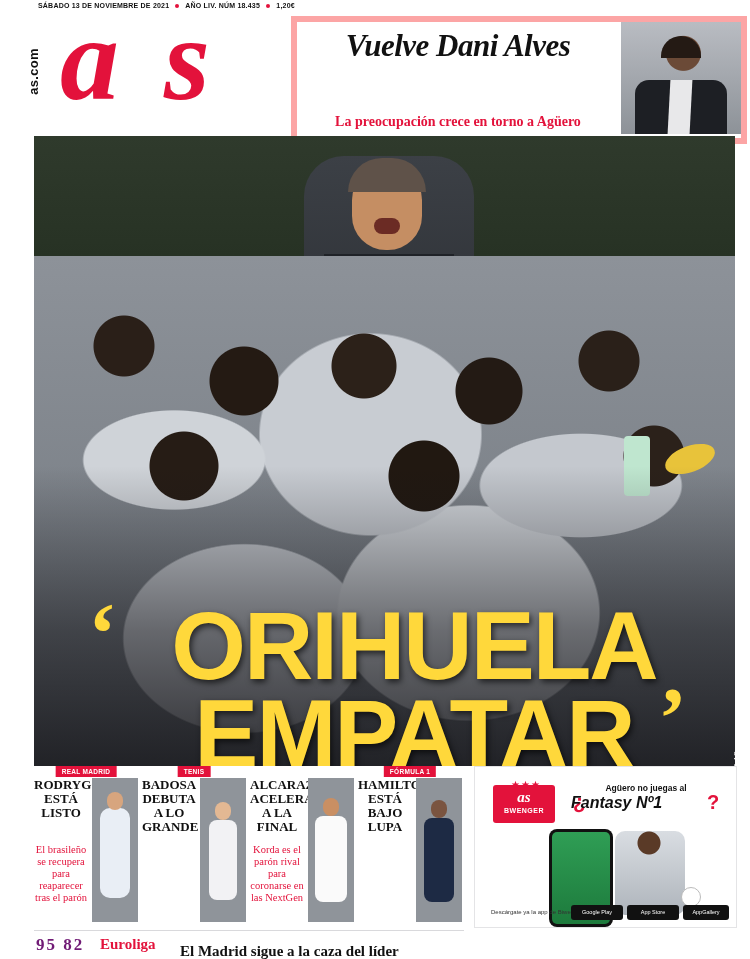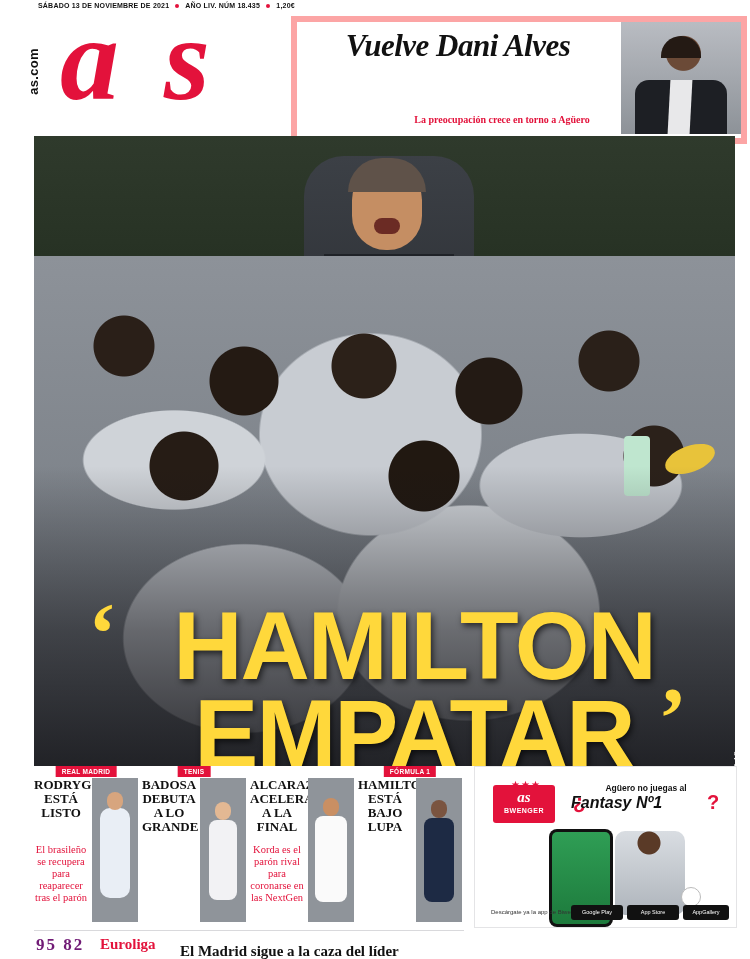--- a/index.html
+++ b/index.html
@@ -25,21 +25,21 @@
   .topbox{position:absolute;left:291px;top:16px;width:444px;height:116px;border:6px solid #fca5a5;background:#fff;overflow:hidden;}
   .topbox .photo{position:absolute;right:0;top:0;width:120px;height:112px;background:
       radial-gradient(circle at 52% 28%,#6b4a37 0 17px,transparent 18px),
       linear-gradient(#b9bcc2,#8d9298);
       background-color:#9aa0a6;}
   .topbox .photo .suit{position:absolute;left:14px;top:58px;width:92px;height:54px;background:#1d1f24;border-radius:14px 14px 0 0;}
   .topbox .photo .shirt{position:absolute;left:48px;top:58px;width:22px;height:54px;background:#e8e8ea;transform:skewX(-3deg);}
   .topbox .photo .hair{position:absolute;left:40px;top:14px;width:40px;height:22px;background:#241a14;border-radius:20px 20px 0 0;}
   .topbox h1{position:absolute;left:0;top:6px;width:322px;margin:0;text-align:center;font-family:"Liberation Serif",serif;font-style:italic;font-weight:bold;font-size:31px;color:#111;letter-spacing:-.5px;}
   .topbox .sub{position:absolute;left:0;top:44px;width:322px;text-align:center;font-family:"Liberation Serif",serif;font-weight:bold;font-size:13.5px;color:#111;line-height:16px;}
-  .topbox .red{position:absolute;left:0;top:92px;width:322px;text-align:center;font-family:"Liberation Serif",serif;font-weight:bold;font-size:10px;color:#e3123b;padding-left:44px;}
+  .topbox .red{position:absolute;left:0;top:92px;width:322px;text-align:center;font-family:"Liberation Serif",serif;font-weight:bold;font-size:14px;color:#e3123b;}
 
   
   .mainphoto{position:absolute;left:34px;top:136px;width:701px;height:630px;overflow:hidden;background:#2b2f31;}
   .mainphoto .pitch{position:absolute;left:0;top:0;width:701px;height:150px;background:linear-gradient(#2f3a2c,#253022);}
   .mainphoto .crowd{position:absolute;left:0;top:0;width:701px;height:70px;background:linear-gradient(#1d2a22,#2e3a30);}
   .mainphoto .huddle{position:absolute;left:0;top:120px;width:701px;height:510px;background:
     radial-gradient(ellipse at 20% 40%,#cfd3d8 0 90px,transparent 92px),
     radial-gradient(ellipse at 48% 35%,#c8ccd2 0 110px,transparent 112px),
     radial-gradient(ellipse at 78% 45%,#c4c8ce 0 100px,transparent 102px),
     radial-gradient(ellipse at 62% 70%,#d2d6db 0 130px,transparent 132px),
@@ -171,21 +171,21 @@
     </div>
     <div class="vest"></div>
     <div class="huddle"></div>
     <div class="heads"></div>
     <div class="bottle"></div>
     <div class="banana"></div>
     <div class="shade"></div>
 
     <div class="quote-open">‘</div>
     <div class="headline">
-      <p class="l1">HAMILTON</p>
+      <p class="l1">ORIHUELA</p>
       <p class="l2">EMPATAR</p>
     </div>
     <div class="quote-close">’</div>
 
     <div class="credit">JESÚS ÁLVAREZ ORIHUELA / DIARIO AS</div>
   </div>
 
   <div class="bottom">
 
     <div class="cols">

